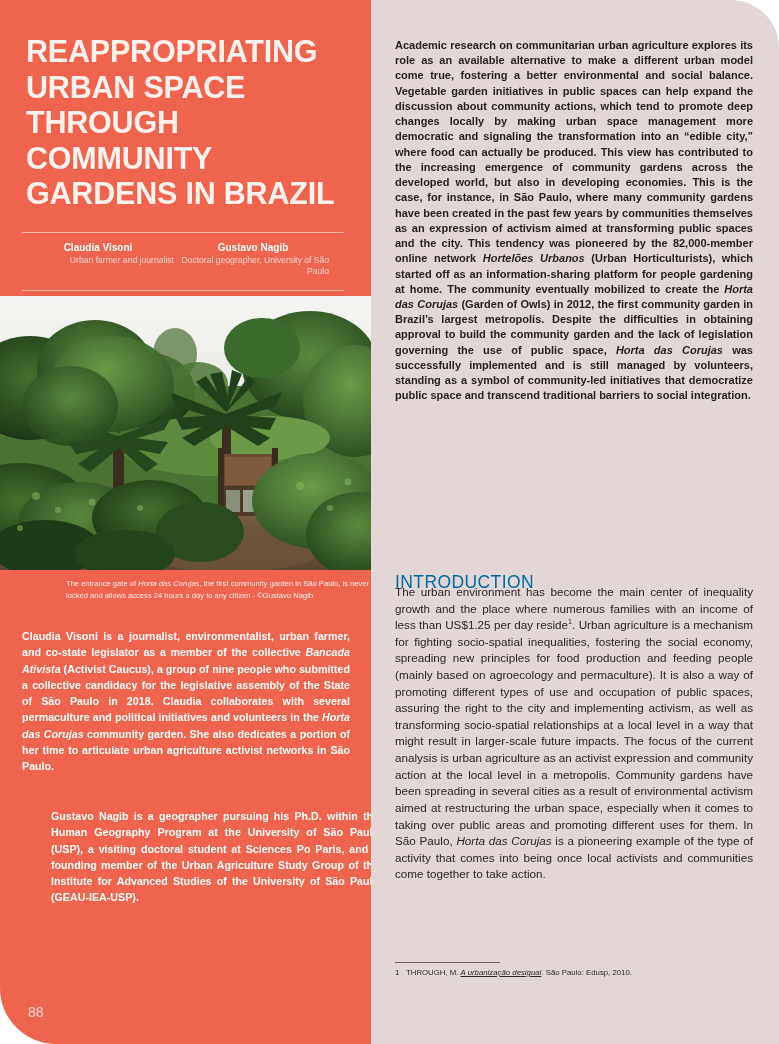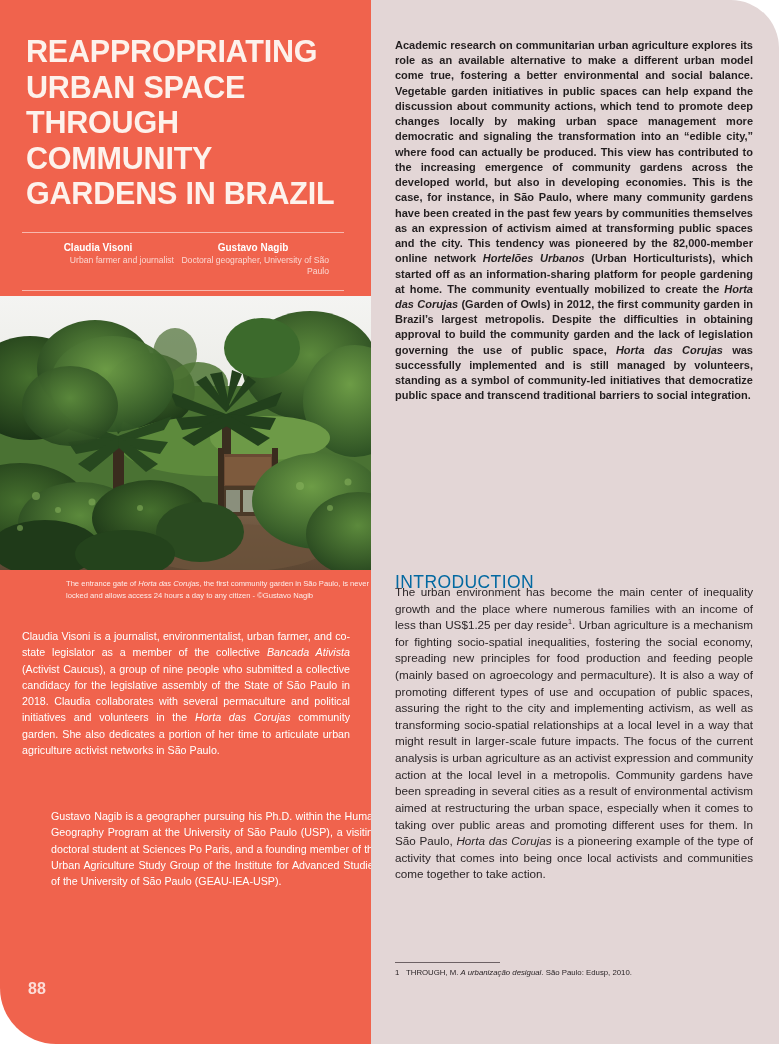--- a/index.html
+++ b/index.html
@@ -60,32 +60,32 @@
     position:absolute;left:34px;top:578px;width:314px;
     color:rgba(255,255,255,.88);
     font-size:7.6px;line-height:1.55;margin-left:32px;
   }
   .caption i{font-style:italic;}
 
   .bio{
     position:absolute;left:22px;width:328px;
     color:#ffffff;
     font-size:10.7px;
-    font-weight:normal;
+    font-weight:bold;
     line-height:1.52;
     text-align:justify;
   }
   .bio i{font-style:italic;}
   .bio-1{top:628px;}
   .bio-2{top:808px;margin-left:29px;}
 
   .page-number{
-    position:absolute;left:28px;top:980px;
+    position:absolute;left:28px;top:1004px;
     color:rgba(255,255,255,.78);
-    font-size:16px;font-weight:bold;
+    font-size:14px;font-weight:normal;
   }
 
   
   .right-panel{
     position:absolute;left:371px;top:0;width:408px;height:1044px;
     background:#e3d6d6;
     border-top-right-radius:48px;
     overflow:hidden;
   }
 
@@ -119,21 +119,21 @@
 
   .footnote-rule{
     position:absolute;left:24px;top:962px;width:105px;height:1px;
     background:#6d6164;
   }
   .footnote{
     position:absolute;left:24px;top:968px;width:358px;
     color:#2b2527;font-size:7.8px;line-height:1.4;
   }
   .footnote .fn-num{display:inline-block;width:11px;}
-  .footnote i{font-style:italic;}
+  .footnote i{font-style:italic;text-decoration:underline;}
 </style>
 </head>
 <body>
 
 <div class="page">
 
   <div class="left-panel">
 
     <div class="title">REAPPROPRIATING URBAN SPACE THROUGH COMMUNITY GARDENS IN BRAZIL</div>
 

